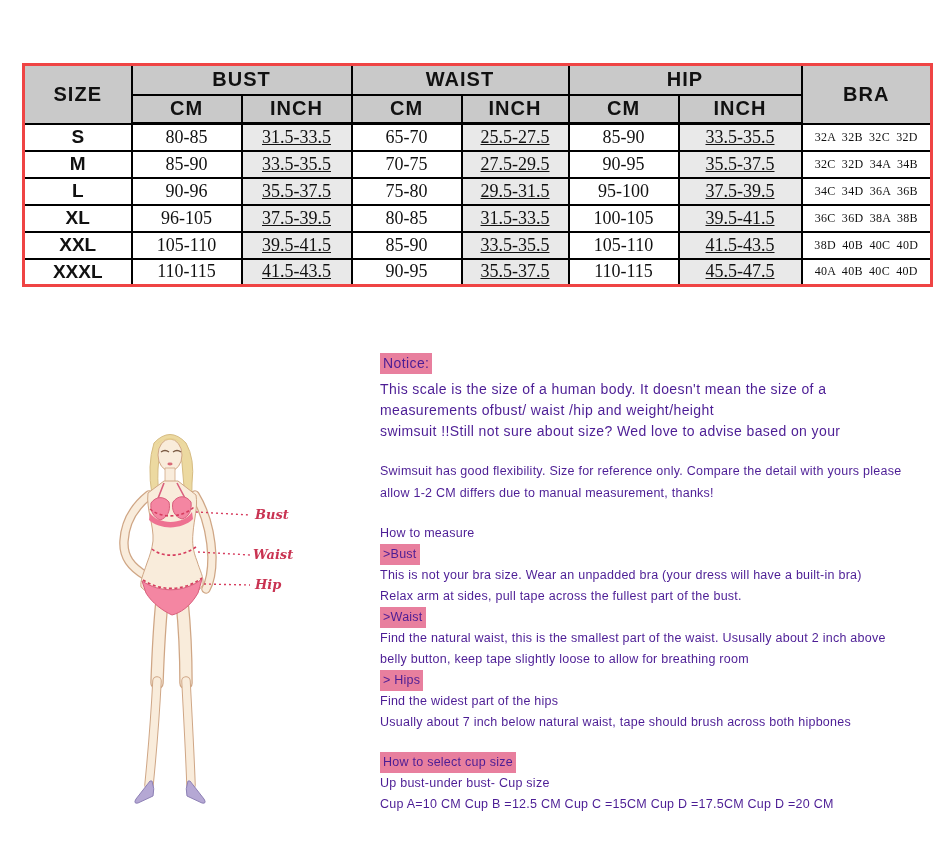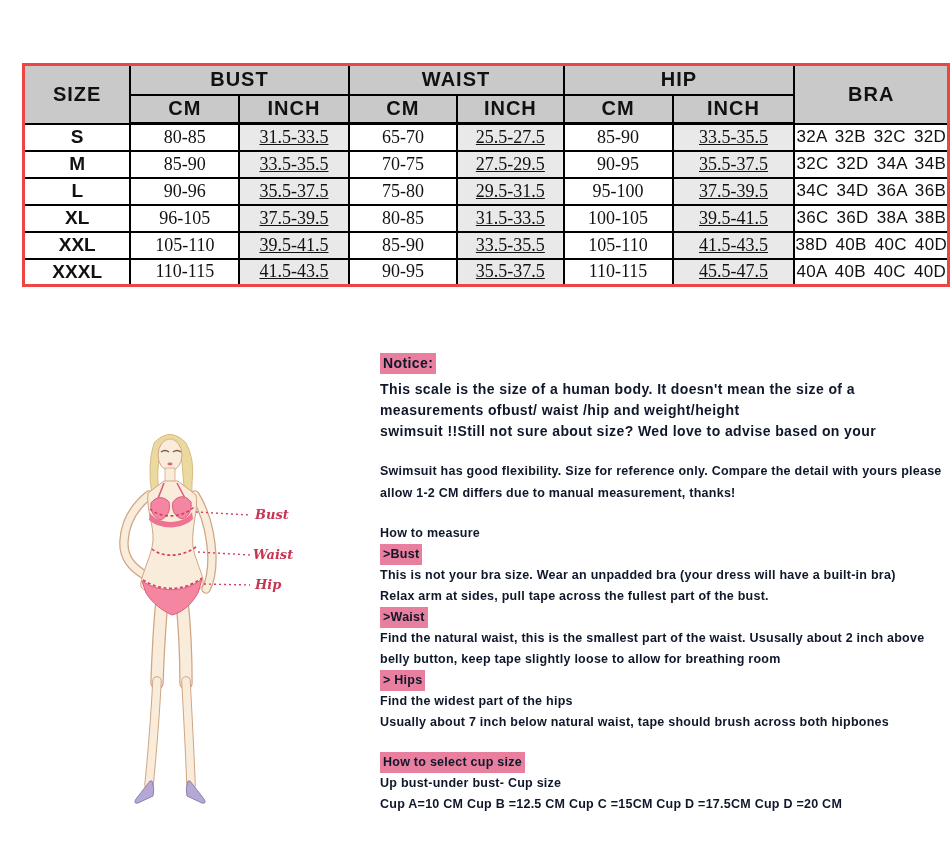--- a/index.html
+++ b/index.html
@@ -13,25 +13,25 @@
                  padding:0;color:#111;overflow:hidden;white-space:nowrap;}
   #size-table tr.h1 td, #size-table tr.h2 td{background:#c9c9c9;
                  font-weight:700;font-size:20px;letter-spacing:1px;}
   #size-table tr.h1{height:30px;} #size-table tr.h2{height:29px;}
   #size-table tr.h2 td{border-bottom:3px solid #000;}
   #size-table tr.body{height:27px;}
   #size-table tr.body td{font-family:"Liberation Serif",serif;font-size:18px;}
   #size-table tr.body td.sizecol{font-family:"Liberation Sans",sans-serif;
                  font-weight:700;font-size:19px;}
   #size-table tr.body td.inch{background:#e9e9e9;text-decoration:underline;}
-  #size-table tr.body td.bra{font-family:Liberation Sans, sans-serif;
-                 font-size:17px;letter-spacing:0.3px;word-spacing:3px;margin-top:28px;}
+  #size-table tr.body td.bra{font-family:Liberation Serif, serif;
+                 font-size:12px;letter-spacing:0.3px;word-spacing:3px;margin-top:28px;}
 
   
-  #notes{position:absolute;left:380px;top:353px;width:555px;color:#0f172a;font-weight:700;}
+  #notes{position:absolute;left:380px;top:353px;width:555px;color:#4c1d95;font-weight:400;}
   .ln{line-height:21px;font-size:12.5px;letter-spacing:0.25px;white-space:nowrap;}
   .big{font-size:14px;letter-spacing:0.4px;line-height:21px;}
   .hl{background:#e87f9e;display:inline-block;padding:0 3px;}
   .sp19{height:19px;}
   .p2ln{line-height:21.5px;}
 
   
   #figure-sketch{position:absolute;left:100px;top:425px;}
   .figlabel{font-family:"DejaVu Serif",serif;font-style:italic;font-weight:700;
             font-size:13px;fill:#c93352;}

